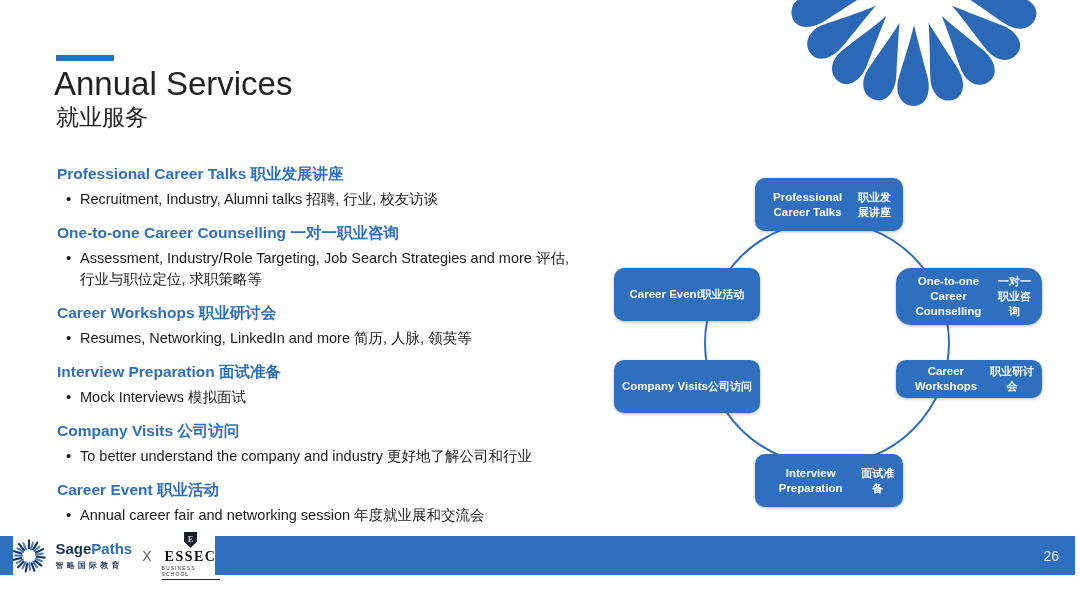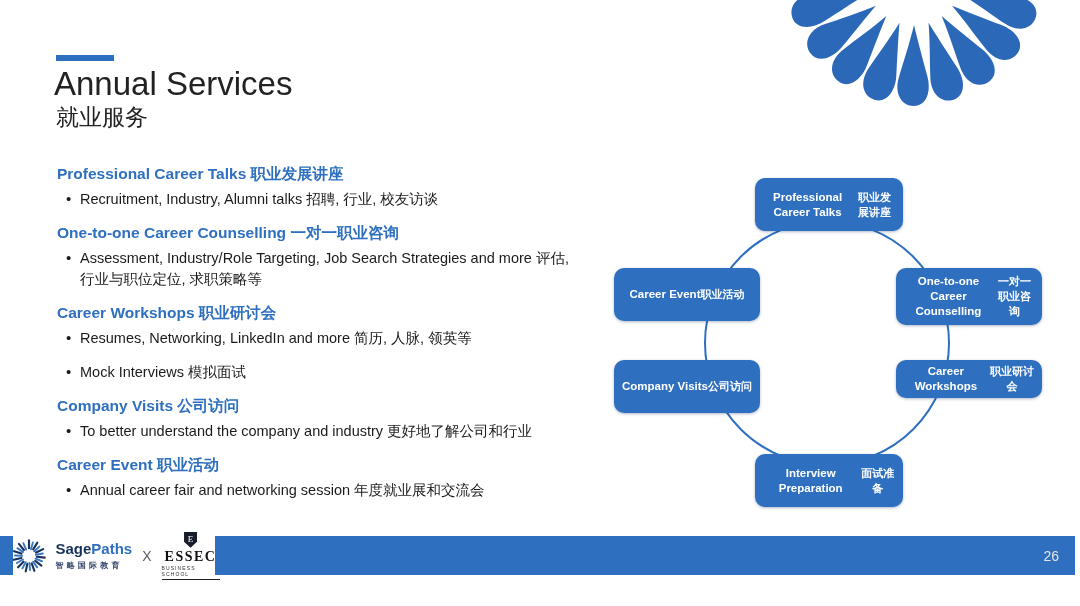--- a/index.html
+++ b/index.html
@@ -23,21 +23,21 @@
   
   .diagram{ position:absolute; left:600px; top:170px; width:460px; height:348px; }
   .ring{ position:absolute; left:104px; top:50px; width:246px; height:246px;
          border:2.5px solid #2E6FBF; border-radius:50%; }
   .node{ position:absolute; background:#2E6FBF; border-radius:10px; color:#fff;
          display:flex; flex-direction:row; justify-content:center; align-items:center;
          text-align:center; padding:4px 7px; box-shadow:0 1px 3px rgba(20,50,100,.35); }
   .node-en{ font-weight:bold; font-size:11.5px; line-height:1.3; }
   .node-zh{ font-size:11px; line-height:1.35; font-weight:bold; }
   .node-top        { left:155px; top:8px;   width:148px; height:53px; }
-  .node-right-upper{ left:296px; top:98px;  width:146px; height:57px; }
+  .node-right-upper{ left:296px; top:98px;  width:146px; height:57px;border-radius:15px; }
   .node-right-lower{ left:296px; top:190px; width:146px; height:38px; }
   .node-bottom     { left:155px; top:284px; width:148px; height:53px; }
   .node-left-lower { left:14px;  top:190px; width:146px; height:53px; }
   .node-left-upper { left:14px;  top:98px;  width:146px; height:53px; }
 
   
   .petal-logo{ position:absolute; left:764px; top:-172px; width:300px; height:300px; }
 
   
   .footer-bar{ position:absolute; left:0; top:536px; width:1075px; height:39px; background:#2E6FBF; }
@@ -103,20 +103,21 @@
     </div>
     <div class="service">
       <div class="service-heading">One-to-one Career Counselling 一对一职业咨询</div>
       <div class="service-bullet">Assessment, Industry/Role Targeting, Job Search Strategies and more 评估, 行业与职位定位, 求职策略等</div>
     </div>
     <div class="service">
       <div class="service-heading">Career Workshops 职业研讨会</div>
       <div class="service-bullet">Resumes, Networking, LinkedIn and more 简历, 人脉, 领英等</div>
     </div>
     <div class="service">
+      <div class="service-heading">Interview Preparation 面试准备</div>
       <div class="service-bullet">Mock Interviews 模拟面试</div>
     </div>
     <div class="service">
       <div class="service-heading">Company Visits 公司访问</div>
       <div class="service-bullet">To better understand the company and industry 更好地了解公司和行业</div>
     </div>
     <div class="service">
       <div class="service-heading">Career Event 职业活动</div>
       <div class="service-bullet">Annual career fair and networking session 年度就业展和交流会</div>
     </div>

